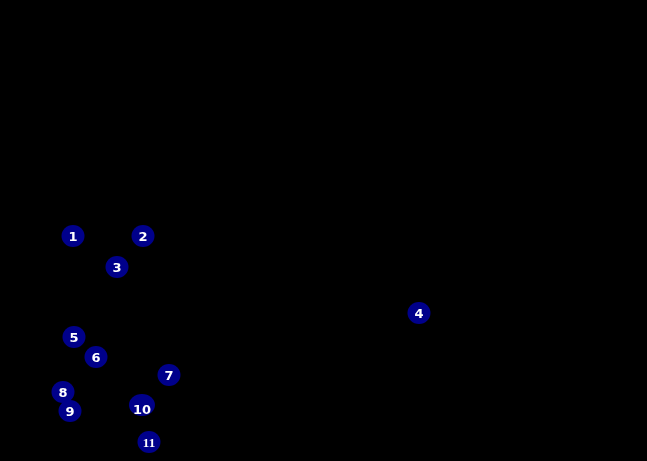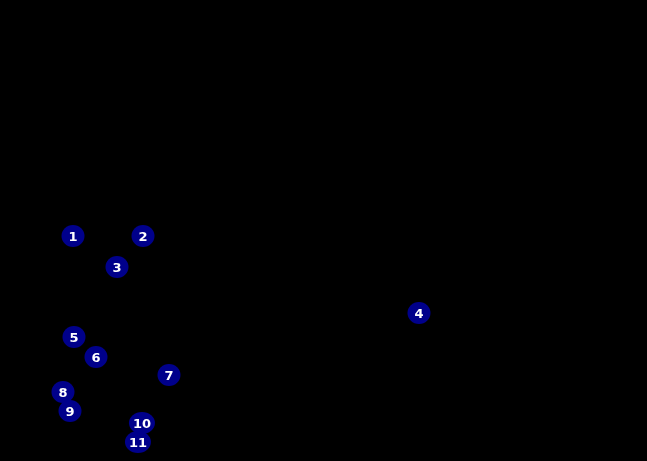--- a/index.html
+++ b/index.html
@@ -74,20 +74,20 @@
     </div>
 
     <div class="marker" style="left: 63px; top: 392px;">
       <span class="marker-label">8</span>
     </div>
 
     <div class="marker" style="left: 70px; top: 411px;">
       <span class="marker-label">9</span>
     </div>
 
-    <div class="marker" style="left: 142px; top: 423px;">
+    <div class="marker" style="left: 142px; top: 405px; align-items: flex-end;">
       <span class="marker-label">10</span>
     </div>
 
-    <div class="marker" style="left: 138px; top: 442px;">
+    <div class="marker" style="left: 149px; top: 442px; font-family: Liberation Serif, serif;">
       <span class="marker-label">11</span>
     </div>
   </div>
 
 </body></html>

